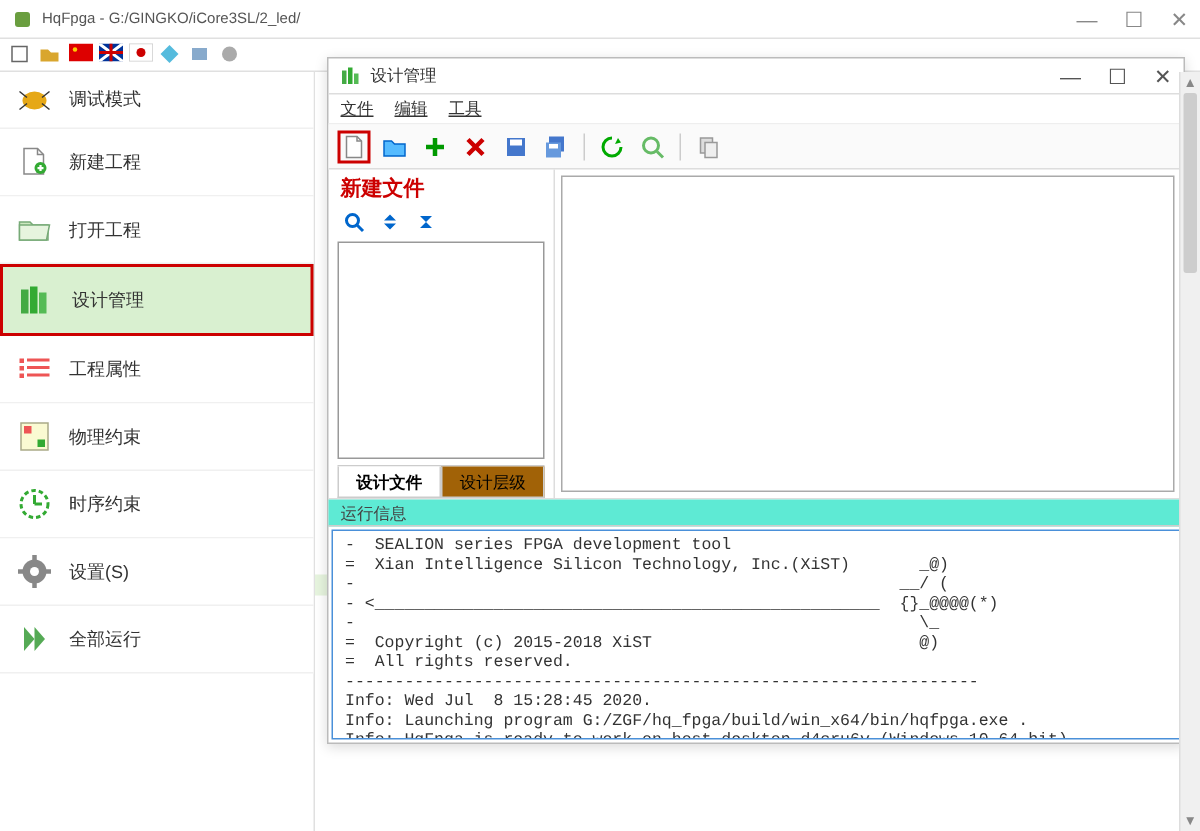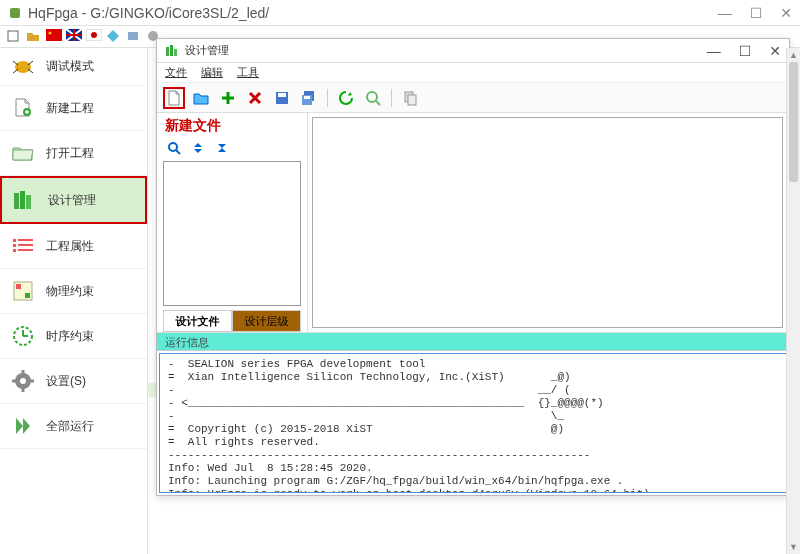--- a/index.html
+++ b/index.html
@@ -1,29 +1,29 @@
 <!DOCTYPE html>
 <html><head>
 <meta charset="utf-8">
 <style>
 * { box-sizing: border-box; margin: 0; padding: 0; font-family: "Microsoft YaHei", Arial, sans-serif; }
 body { width: 800px; height: 554px; background: #fff; overflow: hidden; position: relative; }
 
 .titlebar { height: 26px; display: flex; align-items: center; padding: 0 8px; border-bottom: 1px solid #e0e0e0; background: #fff; }
 .titlebar .icon { width: 14px; height: 14px; margin-right: 6px; }
-.titlebar .title { font-size: 14px; color: #555; flex: 1; }
+.titlebar .title { font-size: 10px; color: #555; flex: 1; }
 .titlebar .winbtns { display: flex; gap: 18px; align-items: center; color: #888; }
 .titlebar .winbtns span { font-size: 14px; cursor: pointer; }
 
 .main-toolbar { height: 22px; display: flex; align-items: center; padding: 0 6px; gap: 4px; border-bottom: 1px solid #e0e0e0; }
 .main-toolbar .ti { width: 16px; height: 16px; display: inline-block; }
 
 .workspace { display: flex; height: calc(554px - 48px); }
 
-.sidebar { width: 148px; border-right: 1px solid #e0e0e0; background: #fff; }
+.sidebar { width: 210px; border-right: 1px solid #e0e0e0; background: #fff; }
 .side-item { height: 45px; display: flex; align-items: center; padding: 0 10px; gap: 10px; border-bottom: 1px solid #f0f0f0; cursor: pointer; background: #fff; }
 .side-item.mode { height: 38px; }
 .side-item.selected { background: #d9f0d0; border: 2px solid #c00; height: 48px; }
 .side-item .lbl { font-size: 12px; color: #333; }
 .side-item .sicon { width: 26px; height: 22px; display: flex; align-items: center; justify-content: center; }
 
 .rightpane { flex: 1; position: relative; background: #fff; }
 .green-stripe { position: absolute; top: 335px; left: 0; right: 0; height: 14px; background: #e6f4de; }
 
 .panel-window {

